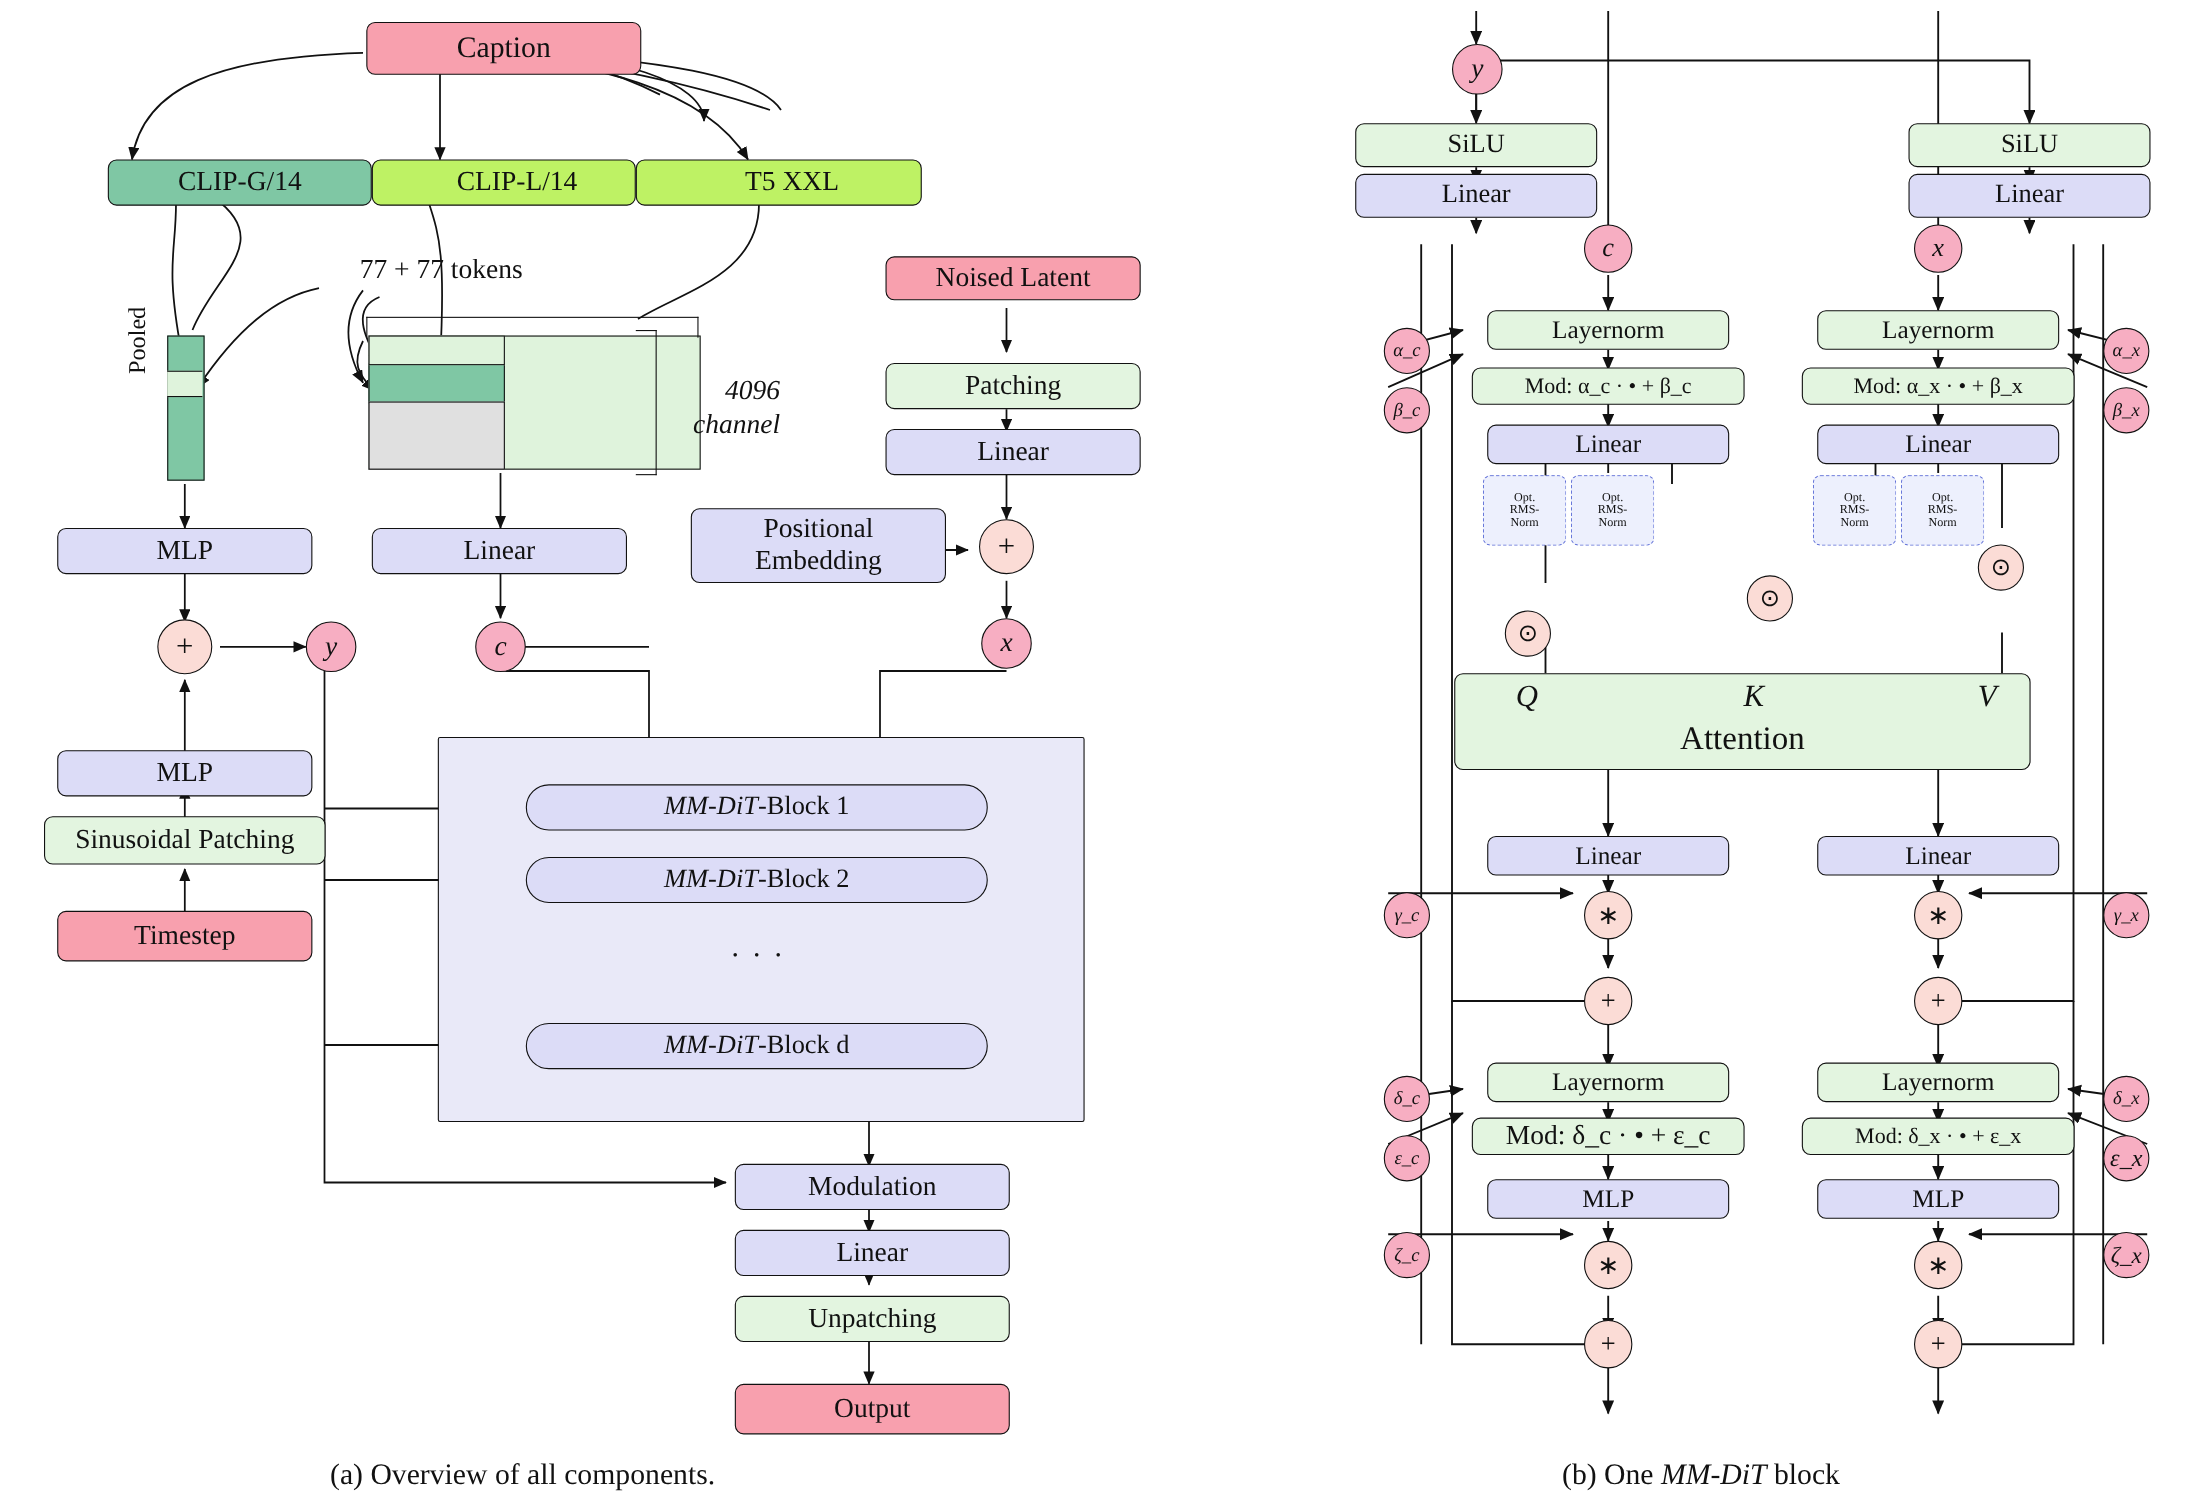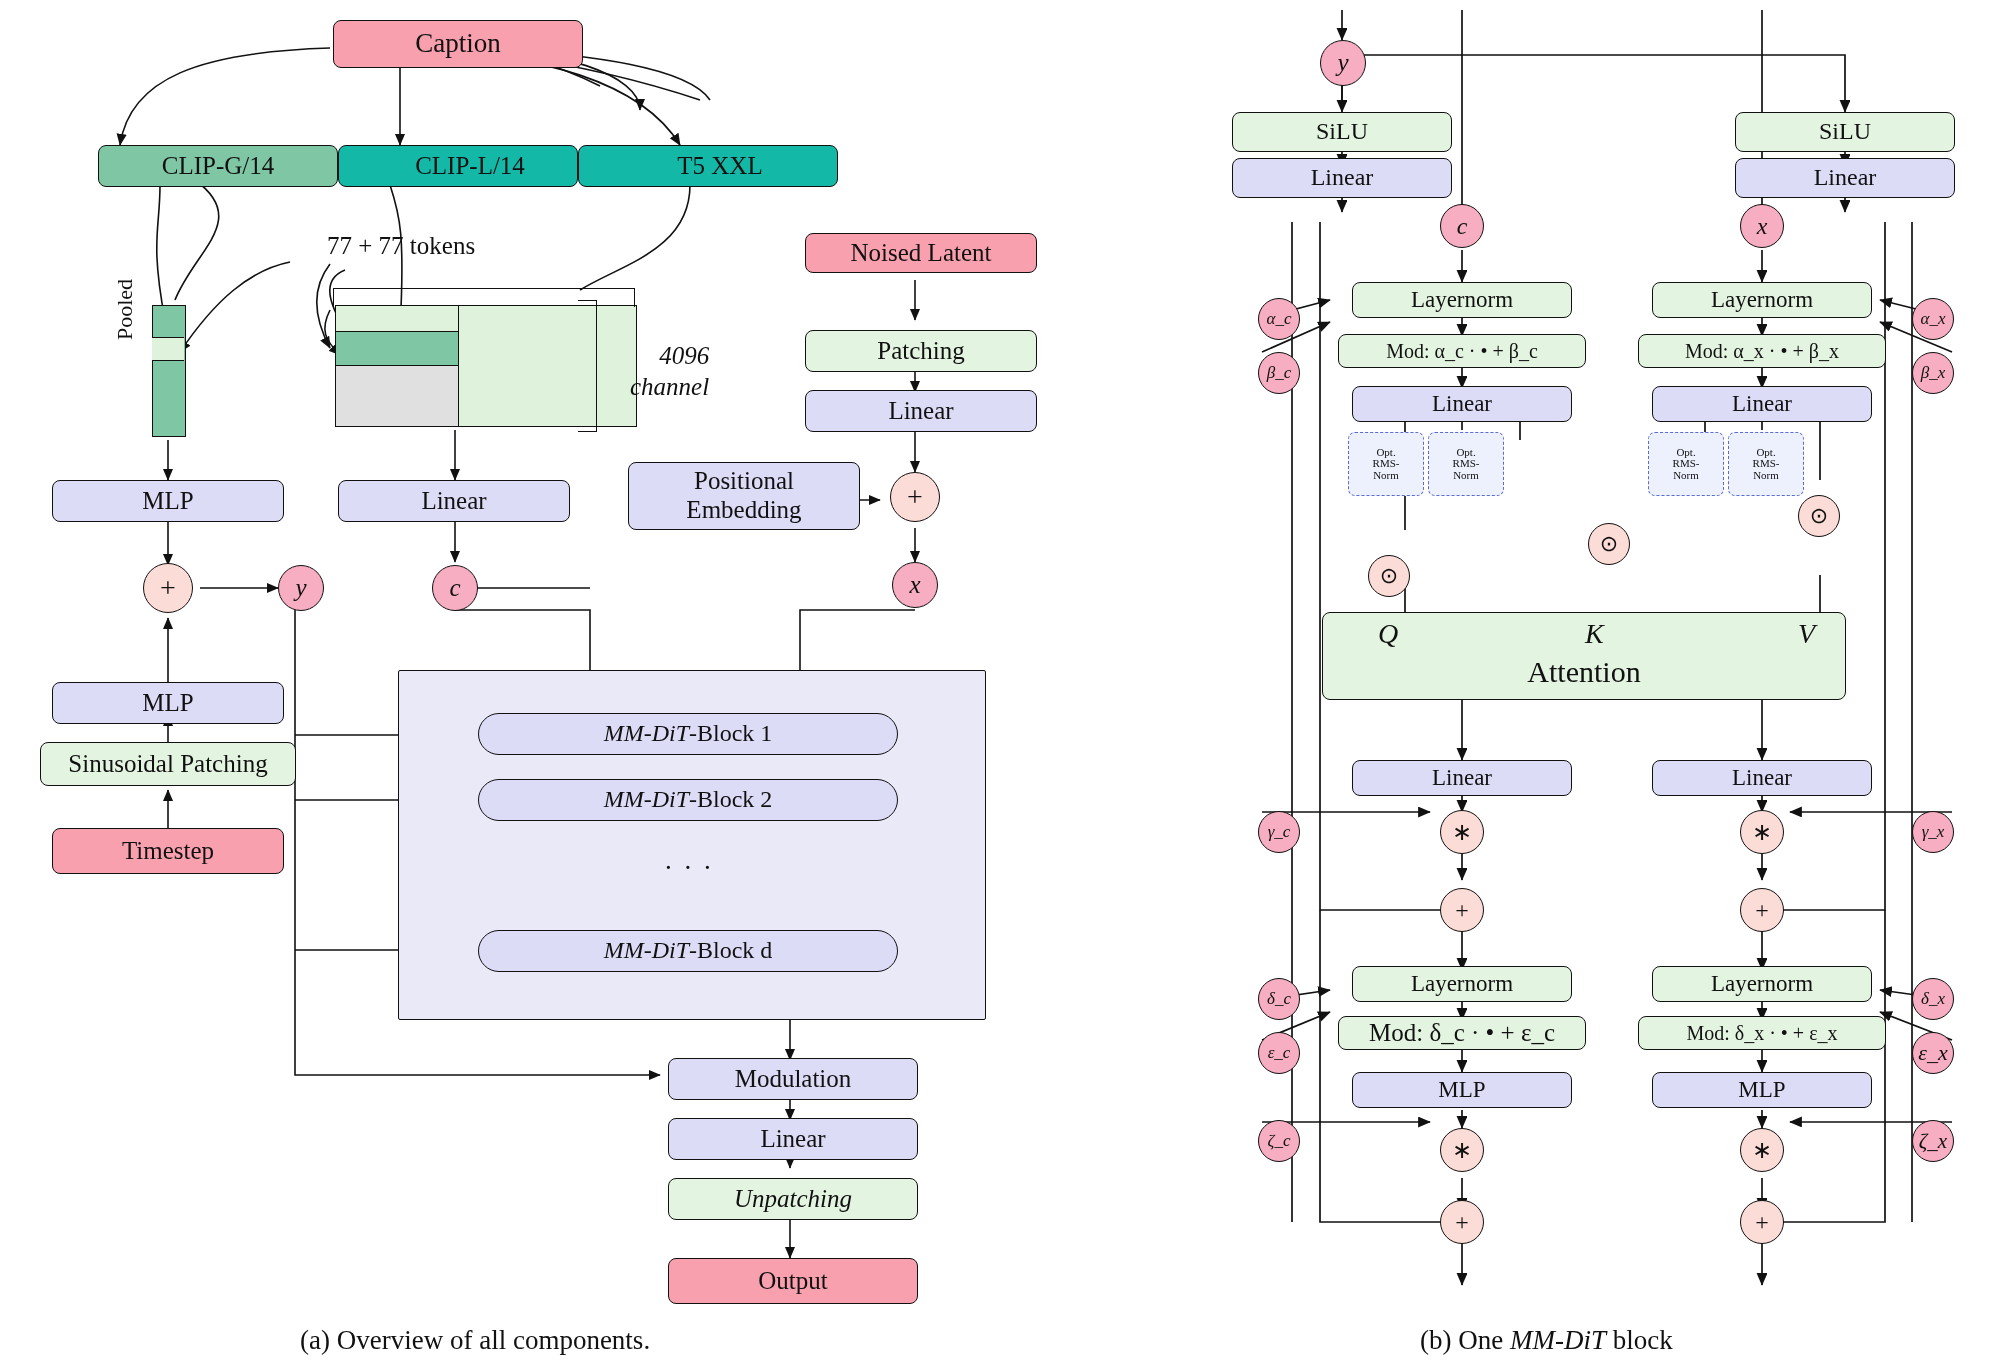--- a/index.html
+++ b/index.html
@@ -1,20 +1,20 @@
 <!DOCTYPE html>
 <html><head>
 <meta charset="utf-8">
 <style>
   html,body{margin:0;padding:0;background:#ffffff;}
   body{width:2004px;height:1372px;font-family:"Liberation Serif",serif;color:#111;overflow:hidden;position:relative;}
   #root{position:relative;width:2004px;height:1372px;}
   .node{position:absolute;box-sizing:border-box;display:flex;align-items:center;justify-content:center;text-align:center;border:1.5px solid #111;border-radius:8px;line-height:1.15;}
   .pink{background:#f8a0ae;}
-  .green{background:#14b8a6;padding-left:24px;}
+  .green{background:#bef264;padding-left:24px;}
   .greenlite{background:#e3f5e0;}
   .greendark{background:#7fc7a4;}
   .blue{background:#dcdcf7;}
   .circ{position:absolute;box-sizing:border-box;border:1.5px solid #111;border-radius:50%;display:flex;align-items:center;justify-content:center;}
   .circ.pinkc{background:#f7aec2;}
   .circ.peach{background:#fbdcd6;}
   .lbl{position:absolute;}
   svg.lines{position:absolute;left:0;top:0;width:2004px;height:1372px;pointer-events:none;}
   .caption{position:absolute;font-size:27px;}
   .it{font-style:italic;}
@@ -188,21 +188,21 @@
     <span class="it">MM-DiT</span>
       <span>-Block d</span>
   </div>
 
   <div class="node blue" style="left:668px;top:1058px;width:250px;height:42px;font-size:25px;">
       <span>Modulation</span>
     </div>
   <div class="node blue" style="left:668px;top:1118px;width:250px;height:42px;font-size:25px;">
       <span>Linear</span>
     </div>
-  <div class="node greenlite" style="left:668px;top:1178px;width:250px;height:42px;font-size:25px;font-style:italic;">
+  <div class="node greenlite" style="left:668px;top:1178px;width:250px;height:42px;font-size:25px;">
       <span>Unpatching</span>
     </div>
   <div class="node pink" style="left:668px;top:1258px;width:250px;height:46px;font-size:25px;">
       <span>Output</span>
     </div>
 
   <div class="caption" style="left:300px;top:1325px;"><span>(a) Overview of all components.</span></div>
 
   <svg class="lines" viewBox="0 0 2004 1372">
     <g fill="none" stroke="#111" stroke-width="1.7">

